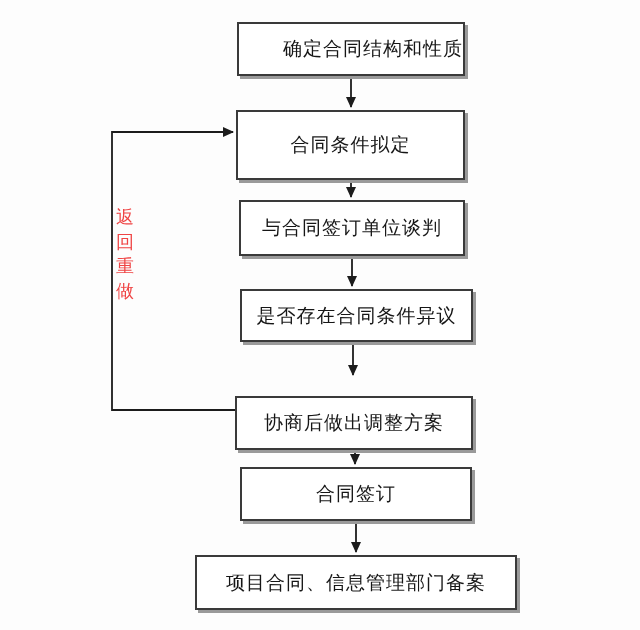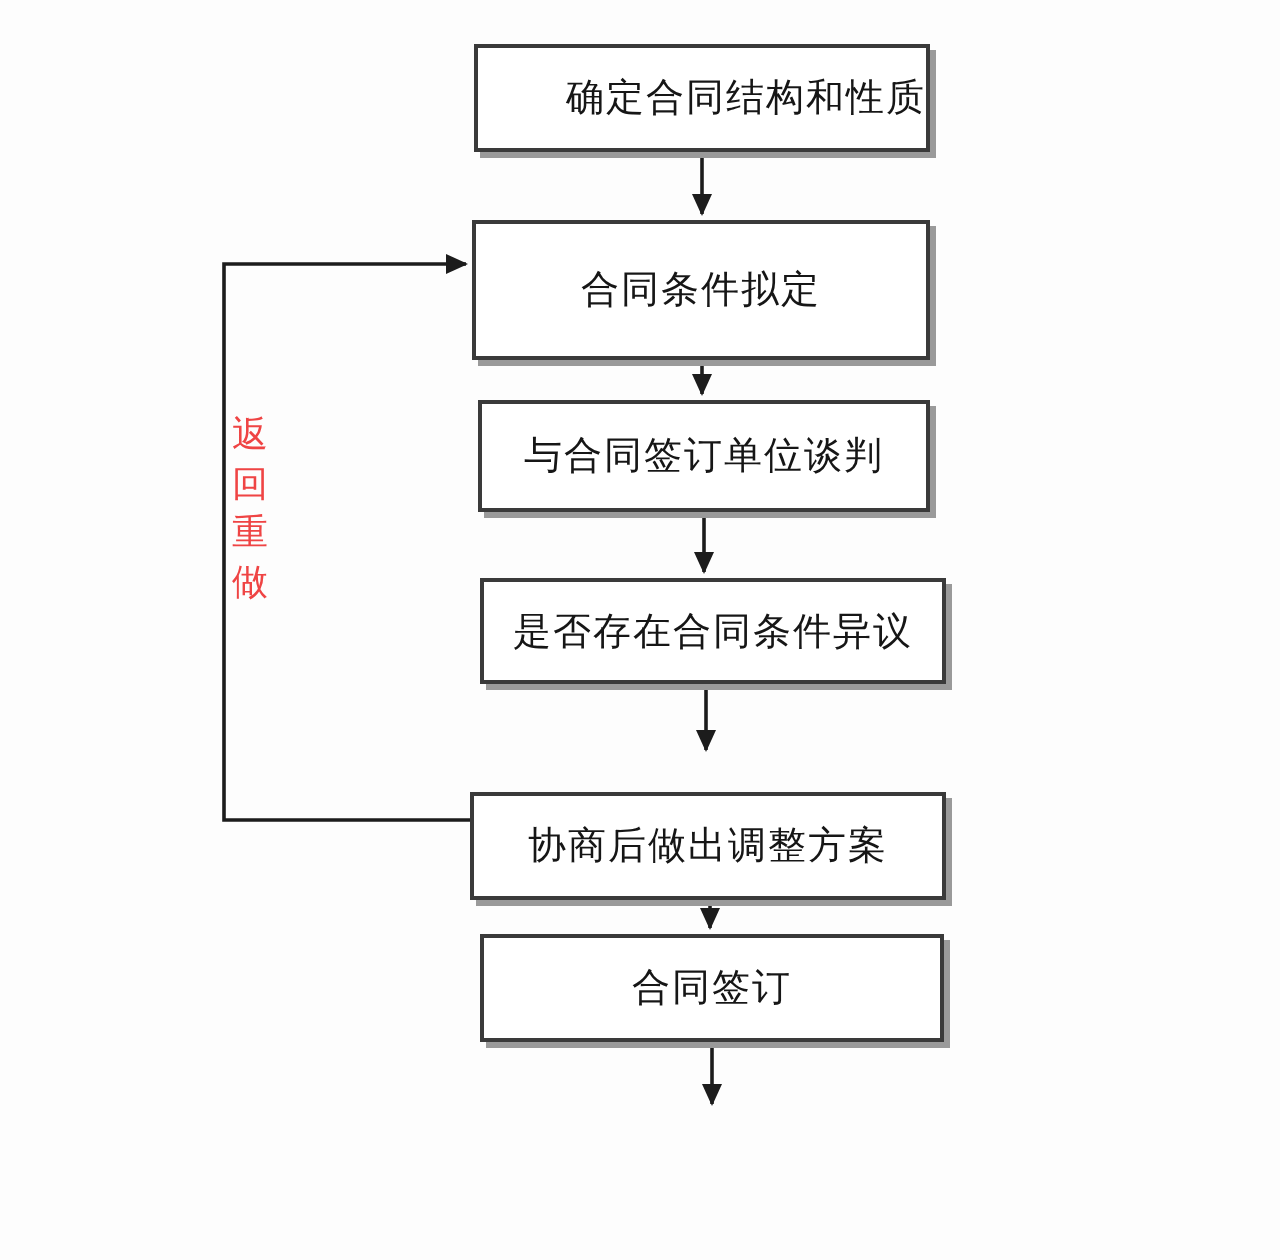--- a/index.html
+++ b/index.html
@@ -91,16 +91,19 @@
   </div>
 
   <div class="node" style="left:235px; top:396px; width:238px; height:54px;">
     <span>协商后做出调整方案</span>
   </div>
 
   <div class="node" style="left:240px; top:467px; width:232px; height:54px;">
     <span>合同签订</span>
   </div>
 
+  <div class="node" style="left:195px; top:555px; width:322px; height:55px;">
+    <span>项目合同、信息管理部门备案</span>
+  </div>
 
   <div class="loop-label">返回重做</div>
 
 </div>
 
 </body></html>

